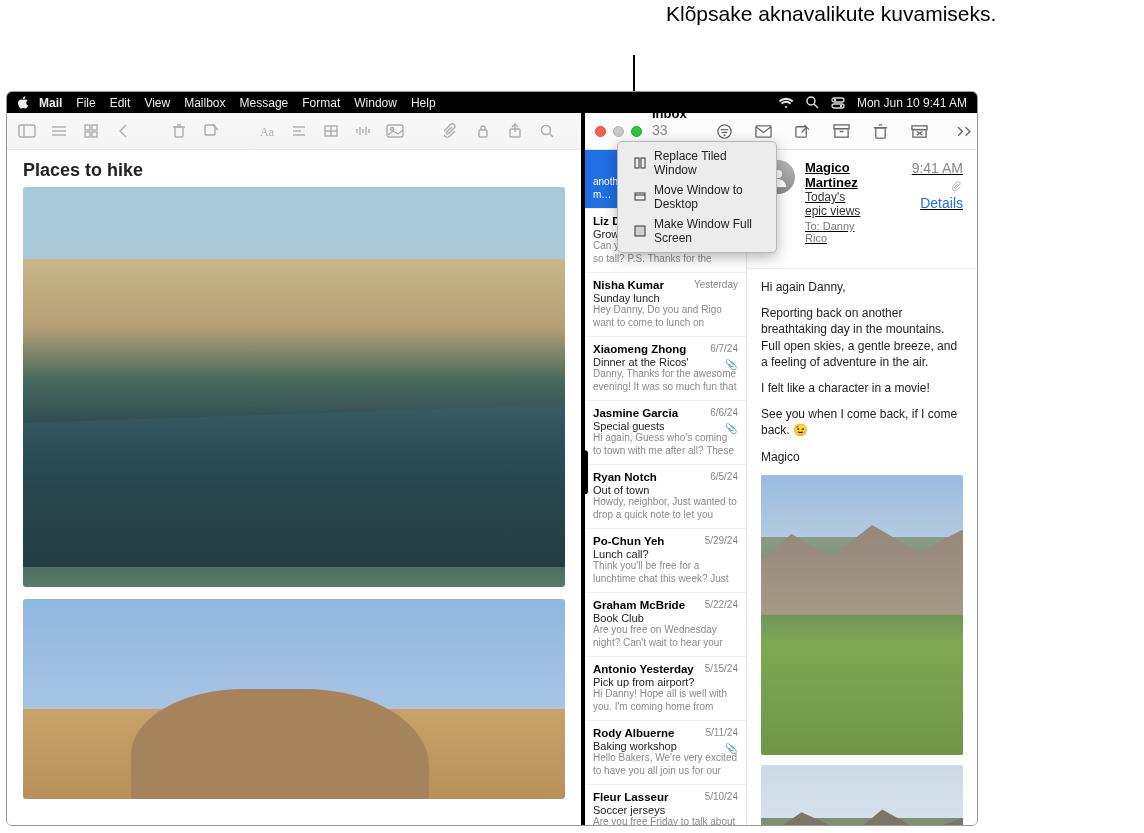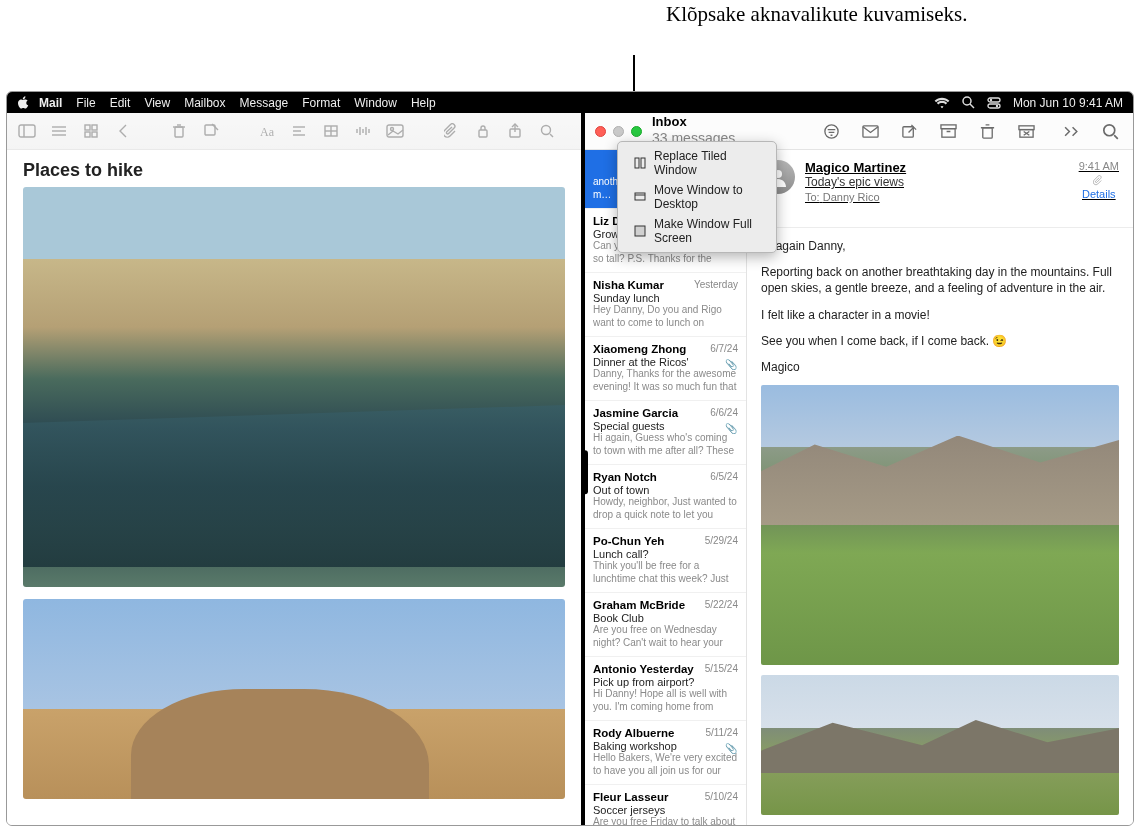--- a/index.html
+++ b/index.html
@@ -1,24 +1,24 @@
 <!DOCTYPE html>
 <html><head>
 <meta charset="utf-8">
 <style>
   * { box-sizing: border-box; margin: 0; padding: 0; }
   html, body { width: 1144px; height: 833px; font-family: -apple-system, "Helvetica Neue", Arial, sans-serif; background: #fff; }
   .canvas { position: relative; width: 1144px; height: 833px; overflow: hidden; }
 
   
-  .callout-text { position: absolute; top: 0; left: 666px; font-size: 21px; color: #000; line-height: 1.35; font-family: Liberation Serif, serif; }
+  .callout-text { position: absolute; top: 0; left: 666px; font-size: 21px; color: #000; line-height: 1.35; }
   .callout-line { position: absolute; left: 633px; top: 55px; width: 2px; height: 74px; background: #000; }
 
   
-  .screenshot { position: absolute; left: 6px; top: 91px; width: 1128px; height: 735px; border: 1px solid #999; border-radius: 6px; overflow: hidden; display: flex; flex-direction: column; background: #fff; }
+  .screenshot { position: absolute; left: 6px; top: 91px; width: 972px; height: 735px; border: 1px solid #999; border-radius: 6px; overflow: hidden; display: flex; flex-direction: column; background: #fff; }
 
   
   .menubar { height: 21px; background: #000; color: #eee; display: flex; align-items: center; font-size: 12px; padding: 0 10px; }
   .menubar .apple { margin-right: 10px; }
   .menubar .mitem { margin-right: 14px; cursor: default; }
   .menubar .mitem.bold { font-weight: 600; }
   .menubar .spacer { flex: 1; }
   .menubar .right-icons { display: flex; align-items: center; gap: 12px; }
   .menubar svg { fill: #ddd; }
 
@@ -76,21 +76,21 @@
   .msglist .hidden-first .prev { color:#fff; font-size:10px; }
 
   .reader { flex:1; display:flex; flex-direction:column; min-width:0; }
   .reader-hdr { padding: 10px 14px 24px; border-bottom:1px solid #ececec; font-size:12px;text-decoration:underline; }
   .reader-hdr .top { display:flex; align-items:flex-start; gap:10px; }
   .avatar { width:34px; height:34px; border-radius:50%; background: linear-gradient(#b7b7b7,#8d8d8d); display:flex; align-items:center; justify-content:center; color:#fff; }
   .hdr-lines { flex:1; }
   .hdr-lines .from { font-weight:700; font-size:13px; }
   .hdr-lines .subj { color:#333; font-size:12px; }
   .hdr-lines .to { color:#777; font-size:11px; margin-top:2px;}
-  .hdr-right { text-align:center; font-size:11px; color:#888;margin-left:35px; }
+  .hdr-right { text-align:right; font-size:14px; color:#888;margin-left:35px; }
   .hdr-right .details { color:#1f6fe5; cursor:pointer; }
 
   .reader-body { flex:1; padding: 10px 14px 0; overflow:hidden; font-size:12px; color:#222; display:flex; flex-direction:column; }
   .reader-body p { margin-bottom: 10px; line-height:1.35; }
   .reader-imgs { display:flex; flex-direction:column; gap:10px; }
   .rimg { width: 100%; border-radius:2px; }
   .rimg1 { height: 280px; background: linear-gradient(to bottom, #9abce0 0%, #b4c9e0 22%, #8d9b88 22%, #6b8a5a 45%, #7fa854 60%, #6e9648 100%); position:relative; }
   .rimg1::before { content:""; position:absolute; left:0; right:0; top:18%; height:32%; background: linear-gradient(#93887a,#a59a86); clip-path: polygon(0 40%, 15% 10%, 35% 35%, 55% 0, 78% 30%, 100% 5%, 100% 100%, 0 100%); }
   .rimg2 { height: 140px; background: linear-gradient(to bottom, #cbd9e6 0%, #d7e0ea 38%, #7f8d78 38%, #8aa060 60%, #769548 100%); position:relative;}
   .rimg2::before { content:""; position:absolute; left:0; right:0; top:30%; height:40%; background:#7c7668; clip-path: polygon(0 60%, 20% 10%, 45% 50%, 60% 5%, 80% 45%, 100% 20%, 100% 100%, 0 100%); }

